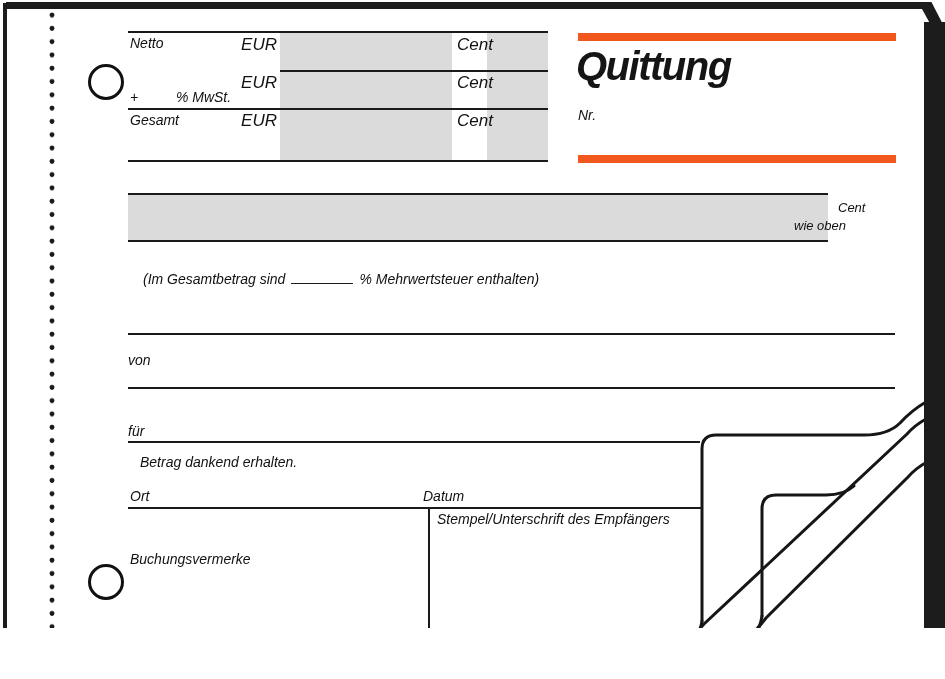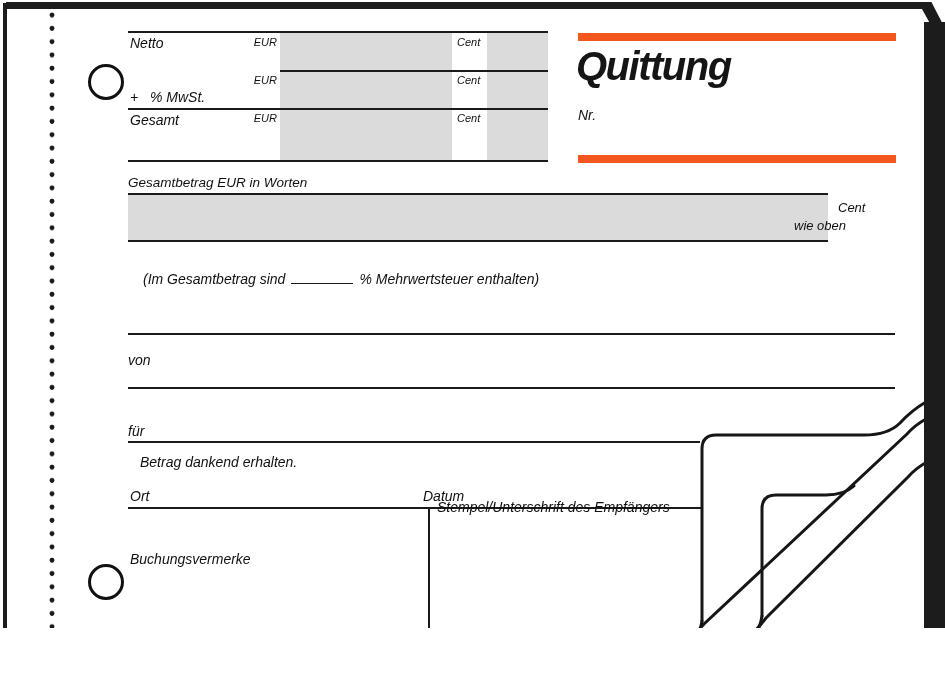--- a/index.html
+++ b/index.html
@@ -6,21 +6,21 @@
   #stage{
     position:relative;width:945px;height:628px;background:#ffffff;
     font-family:Liberation Sans, sans-serif;overflow:hidden;
   }
   .line{position:absolute;background:#1a1a1a;z-index:3;}
   .gray{position:absolute;background:#dbdbdb;z-index:1;}
   .lbl{
     position:absolute;font-style:italic;color:#111;white-space:nowrap;
     z-index:4;line-height:1.1;
   }
-  .sm{font-size:11px;}
+  .sm{font-size:17px;}
   .md{font-size:14px;}
   .frame{position:absolute;background:#1c1c1c;z-index:6;}
   .hole{
     position:absolute;width:36px;height:36px;border:3px solid #111;
     border-radius:50%;background:#fff;z-index:5;box-sizing:border-box;
   }
   #perforation{
     position:absolute;left:47px;top:10px;width:10px;height:646px;z-index:5;
     background-image:radial-gradient(circle at 5px 5px,#1a1a1a 2.1px,rgba(0,0,0,0) 2.8px);
     background-size:10px 13.3px;background-repeat:repeat-y;
@@ -63,34 +63,33 @@
   <div class="line" style="left:128px;top:31px;width:420px;height:2px;"></div>
   <div class="line" style="left:280px;top:70px;width:268px;height:1.5px;"></div>
   <div class="line" style="left:128px;top:108px;width:420px;height:2px;"></div>
   <div class="line" style="left:128px;top:160px;width:420px;height:2px;"></div>
 
   <div class="lbl md" style="left:130px;top:36px;">Netto</div>
   <div class="lbl sm" style="left:210px;top:36px;width:67px;text-align:right;">EUR</div>
   <div class="lbl sm" style="left:457px;top:36px;">Cent</div>
 
   <div class="lbl md" style="left:130px;top:90px;">+</div>
-  <div class="lbl md" style="left:150px;top:90px;width:107px;text-align:left;">% MwSt.</div>
+  <div class="lbl md" style="left:150px;top:90px;width:107px;text-align:center;">% MwSt.</div>
   <div class="lbl sm" style="left:210px;top:74px;width:67px;text-align:right;">EUR</div>
   <div class="lbl sm" style="left:457px;top:74px;">Cent</div>
 
   <div class="lbl md" style="left:130px;top:113px;">Gesamt</div>
   <div class="lbl sm" style="left:210px;top:112px;width:67px;text-align:right;">EUR</div>
   <div class="lbl sm" style="left:457px;top:112px;">Cent</div>
 
   <div class="orange-bar" style="top:33px;"></div>
   <div id="title">Quittung</div>
   <div class="lbl md" style="left:578px;top:108px;">Nr.</div>
   <div class="orange-bar" style="top:155px;"></div>
 
-  <div class="lbl md" style="left:128px;top:176px;font-size:13.5px;">Gesamtbetrag EUR in Worten</div>
   <div class="line" style="left:128px;top:193px;width:700px;height:1.5px;"></div>
   <div class="gray field-area" style="left:128px;top:194px;width:700px;height:46px;"></div>
   <div class="line" style="left:128px;top:240px;width:700px;height:1.5px;"></div>
   <div class="lbl" style="left:838px;top:201px;font-size:13px;">Cent</div>
   <div class="lbl" style="left:794px;top:219px;font-size:13px;">wie oben</div>
 
   <div class="lbl md" style="left:128px;top:270px;margin-left:15px;">
     <span>(Im Gesamtbetrag sind</span><span class="blank-underline"></span><span>% Mehrwertsteuer enthalten)</span>
   </div>
 
@@ -107,21 +106,21 @@
 
   <div class="lbl md" style="left:128px;top:455px;margin-left:12px;">Betrag dankend erhalten.</div>
 
   <div class="lbl md" style="left:130px;top:489px;">Ort</div>
   <div class="lbl md" style="left:423px;top:489px;">Datum</div>
   <div class="field-area" style="left:160px;top:487px;width:265px;height:20px;"></div>
   <div class="field-area" style="left:490px;top:487px;width:210px;height:20px;"></div>
   <div class="line" style="left:128px;top:507px;width:574px;height:2px;"></div>
 
   <div class="lbl md" style="left:130px;top:512px;margin-top:40px;">Buchungsvermerke</div>
-  <div class="lbl md" style="left:437px;top:500px;text-align:right;">Stempel/Unterschrift des Empfängers</div>
+  <div class="lbl md" style="left:437px;top:512px;text-align:right;">Stempel/Unterschrift des Empfängers</div>
   <div class="field-area" style="left:130px;top:530px;width:295px;height:98px;"></div>
   <div class="field-area" style="left:432px;top:530px;width:265px;height:98px;"></div>
   <div class="line" style="left:428px;top:508px;width:2px;height:122px;"></div>
   <div class="line" style="left:128px;top:629px;width:622px;height:1.5px;"></div>
 
   <svg id="curl-svg" width="325" height="299" viewBox="620 380 325 299" fill="none" stroke="#161616" stroke-width="3" stroke-linecap="round">
 
     <path d="M702 621 V449 Q702 435 716 435 H864 Q888 435 900 423 Q912 410 926 402"></path>
     <path d="M702 621 Q699 641 683 651 Q665 661 644 663"></path>
 

